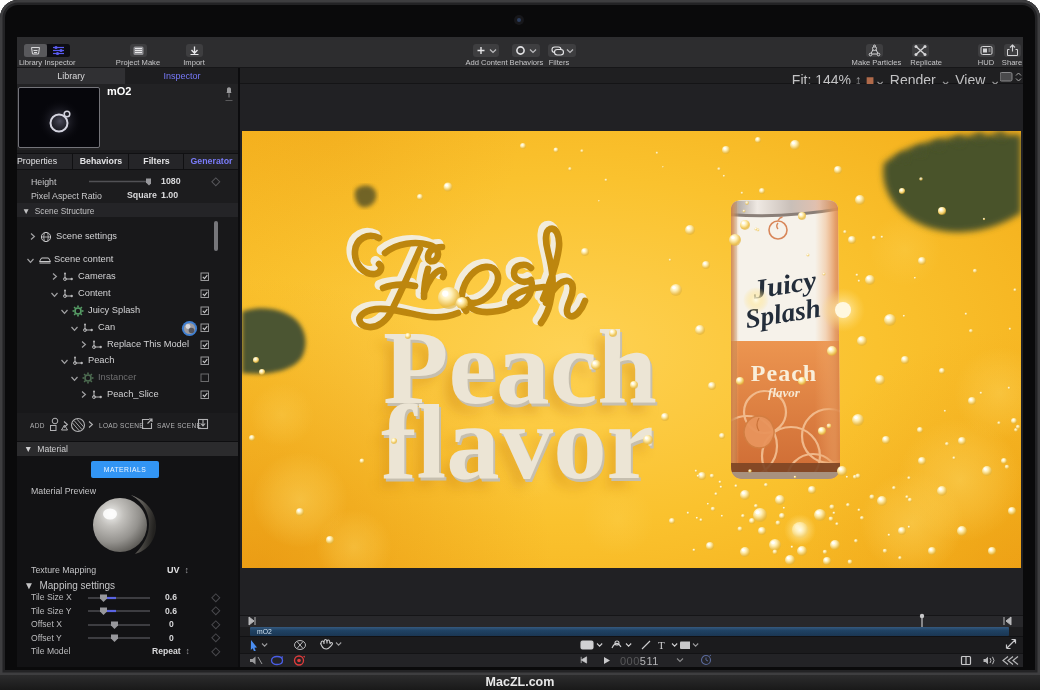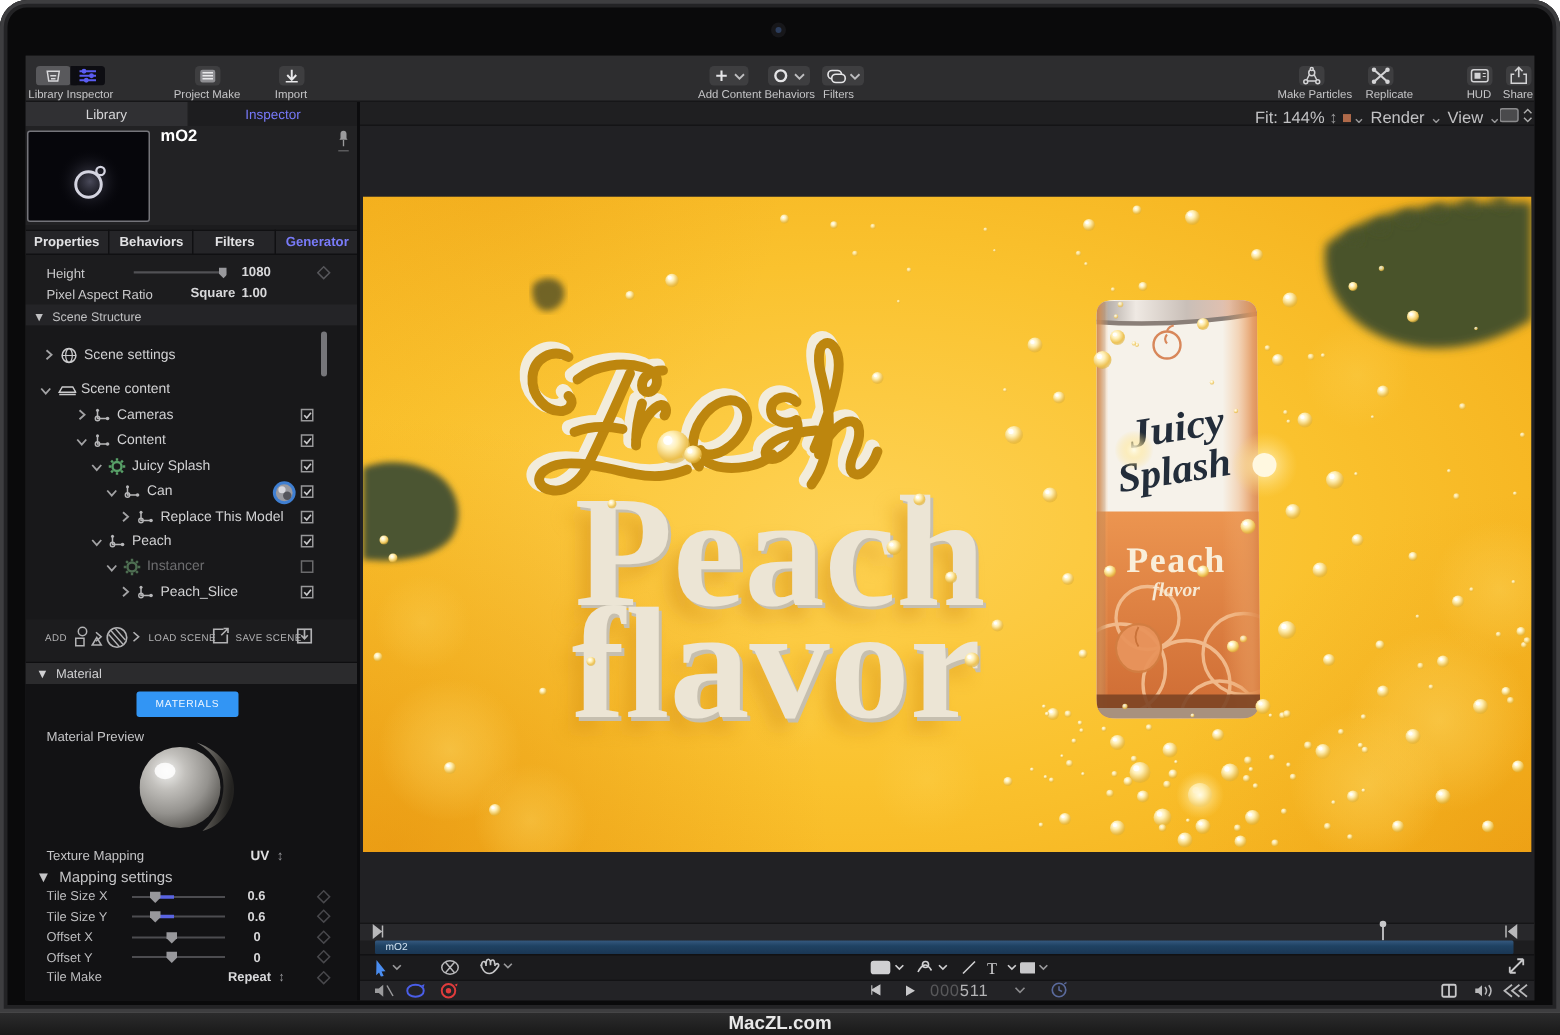--- a/index.html
+++ b/index.html
@@ -10,21 +10,21 @@
 .app{position:absolute;left:17px;top:37px;width:1006px;height:630px;background:#1d1d1f;overflow:hidden}
 
 .tbar{position:absolute;left:0;top:0;width:1006px;height:31px;background:#2d2d2f;border-bottom:1px solid #161618}
 .tlab{position:absolute;top:20.5px;font-size:7.6px;color:#c6c6c8;white-space:nowrap}
 .tbtn{position:absolute;top:7px;height:13px;background:#3e3e40;border-radius:3px}
 
 .tabrow{position:absolute;left:0;top:31px;width:1006px;height:16px;background:#1e1e20}
 .tab-lib{position:absolute;left:0;top:31px;width:108px;height:16px;background:#303033;color:#d6d6d8;font-size:9px;text-align:center;line-height:16px}
 .tab-insp{position:absolute;left:109px;top:31px;width:112px;height:16px;background:#1d1d1f;color:#7779f8;font-size:9px;text-align:center;line-height:16px}
 .vbar{position:absolute;left:223px;top:31px;width:783px;height:16px;background:#1f1f21;border-bottom:1px solid #141416}
-.vtxt{position:absolute;top:35px;font-size:11px;color:#c2c2c4;white-space:nowrap}
+.vtxt{position:absolute;top:35px;font-size:14px;color:#c2c2c4;white-space:nowrap}
 </style></head><body>
 <div class="frame"></div>
 <div class="cam"></div>
 <div class="bstrip">MacZL.com</div>
 <div class="app" id="app">
 
 <div class="tbar"></div>
 <svg class="abs" style="left:7px;top:7px" width="46" height="13">
  <rect x="0" y="0" width="23" height="13" rx="2.5" fill="#59595c"></rect>
  <rect x="23" y="0" width="23" height="13" rx="2.5" fill="#0d0d12"></rect>
@@ -142,21 +142,21 @@
  <circle cx="49" cy="27" r="2.8" fill="none" stroke="#d4d4e0" stroke-width="1.5"></circle>
 </svg>
 <div class="abs" style="left:90px;top:48px;font-size:11px;font-weight:bold;color:#fff">mO2</div>
 <svg class="abs" style="left:207px;top:48px" width="10" height="18">
       <path d="M5,2.2 c-1.6,0 -2,1 -2,2 l0,2.6 c0,0.8 -0.8,1.3 -0.8,1.3 h5.6 c0,0 -0.8,-0.5 -0.8,-1.3 l0,-2.6 C7,3.2 6.6,2.2 5,2.2 z" fill="#9a9a9c"></path>
       <line x1="5" y1="8.3" x2="5" y2="12.5" stroke="#9a9a9c" stroke-width="0.9"></line>
       <line x1="1.5" y1="15.5" x2="8.5" y2="15.5" stroke="#5a5a5c" stroke-width="1"></line>
     </svg>
 
 <div class="abs" style="left:0;top:116px;width:221px;height:17px;background:#252528;border-top:1px solid #101012;border-bottom:1px solid #101012"></div>
-<div class="abs" style="left:0;top:116px;width:56px;height:17px;border-right:1px solid #101012;color:#e2e2e4;font-size:8.8px;font-weight:bold;text-align:center;line-height:17px">Properties</div>
+<div class="abs" style="left:0;top:116px;width:56px;height:17px;border-right:1px solid #101012;color:#e2e2e4;font-size:8.8px;font-weight:normal;line-height:17px">Properties</div>
 <div class="abs" style="left:57px;top:116px;width:55px;height:17px;border-right:1px solid #101012;color:#e2e2e4;font-size:8.8px;font-weight:bold;text-align:center;line-height:17px">Behaviors</div>
 <div class="abs" style="left:113px;top:116px;width:54px;height:17px;border-right:1px solid #101012;color:#e2e2e4;font-size:8.8px;font-weight:bold;text-align:center;line-height:17px">Filters</div>
 <div class="abs" style="left:168px;top:116px;width:53px;height:17px;color:#797bf9;font-size:8.8px;font-weight:bold;text-align:center;line-height:17px">Generator</div>
 
 <div class="abs" style="left:14px;top:140px;font-size:8.8px;color:#c8c8ca">Height</div>
 <svg class="abs" style="left:72px;top:140px" width="62" height="9">
       <line x1="0" y1="4.5" x2="62" y2="4.5" stroke="#515155" stroke-width="1.5"></line>
       <path d="M57,1.5 h6 v4 l-3,3 -3,-3 z" fill="#98989c"></path>
     </svg>
 <div class="abs" style="left:144px;top:139px;font-size:8.8px;font-weight:bold;color:#d8d8da">1080</div>
@@ -404,21 +404,21 @@
     </svg>
 <div class="abs" style="left:14px;top:595.5px;font-size:8.6px;color:#bcbcbe">Offset Y</div>
 <svg class="abs" style="left:71px;top:596px" width="62" height="10">
       <line x1="0" y1="5" x2="62" y2="5" stroke="#4c4c50" stroke-width="1.3"></line>
       <path d="M23,1.5 h7 v4 l-3.5,3.5 -3.5,-3.5 z" fill="#98989c"></path>
     </svg>
 <div class="abs" style="left:152px;top:595.5px;font-size:8.6px;font-weight:bold;color:#d8d8da">0</div>
 <svg class="abs" style="left:194px;top:596px" width="10" height="10">
       <rect x="2" y="2" width="5.6" height="5.6" fill="none" stroke="#48484c" stroke-width="1" transform="rotate(45 4.8 4.8)"></rect>
     </svg>
-<div class="abs" style="left:14px;top:609.0px;font-size:8.6px;color:#bcbcbe">Tile Make</div>
+<div class="abs" style="left:14px;top:609.0px;font-size:8.6px;color:#bcbcbe">Tile Model</div>
 <div class="abs" style="left:135px;top:609.0px;font-size:8.6px;font-weight:bold;color:#d8d8da">Repeat&nbsp; <span style="color:#98989c;font-weight:normal">↕</span></div>
 <svg class="abs" style="left:194px;top:609.5px" width="10" height="10">
       <rect x="2" y="2" width="5.6" height="5.6" fill="none" stroke="#48484c" stroke-width="1" transform="rotate(45 4.8 4.8)"></rect>
     </svg>
 
 <div class="abs" style="left:221px;top:31px;width:2px;height:599px;background:#0c0c0e"></div>
 <div class="abs" style="left:223px;top:47px;width:783px;height:533px;background:#212124"></div>
 <svg class="abs" style="left:225px;top:94px" width="779" height="437" viewBox="0 0 779 437">
 <defs>
  <radialGradient id="bg1" cx="42%" cy="50%" r="88%">

